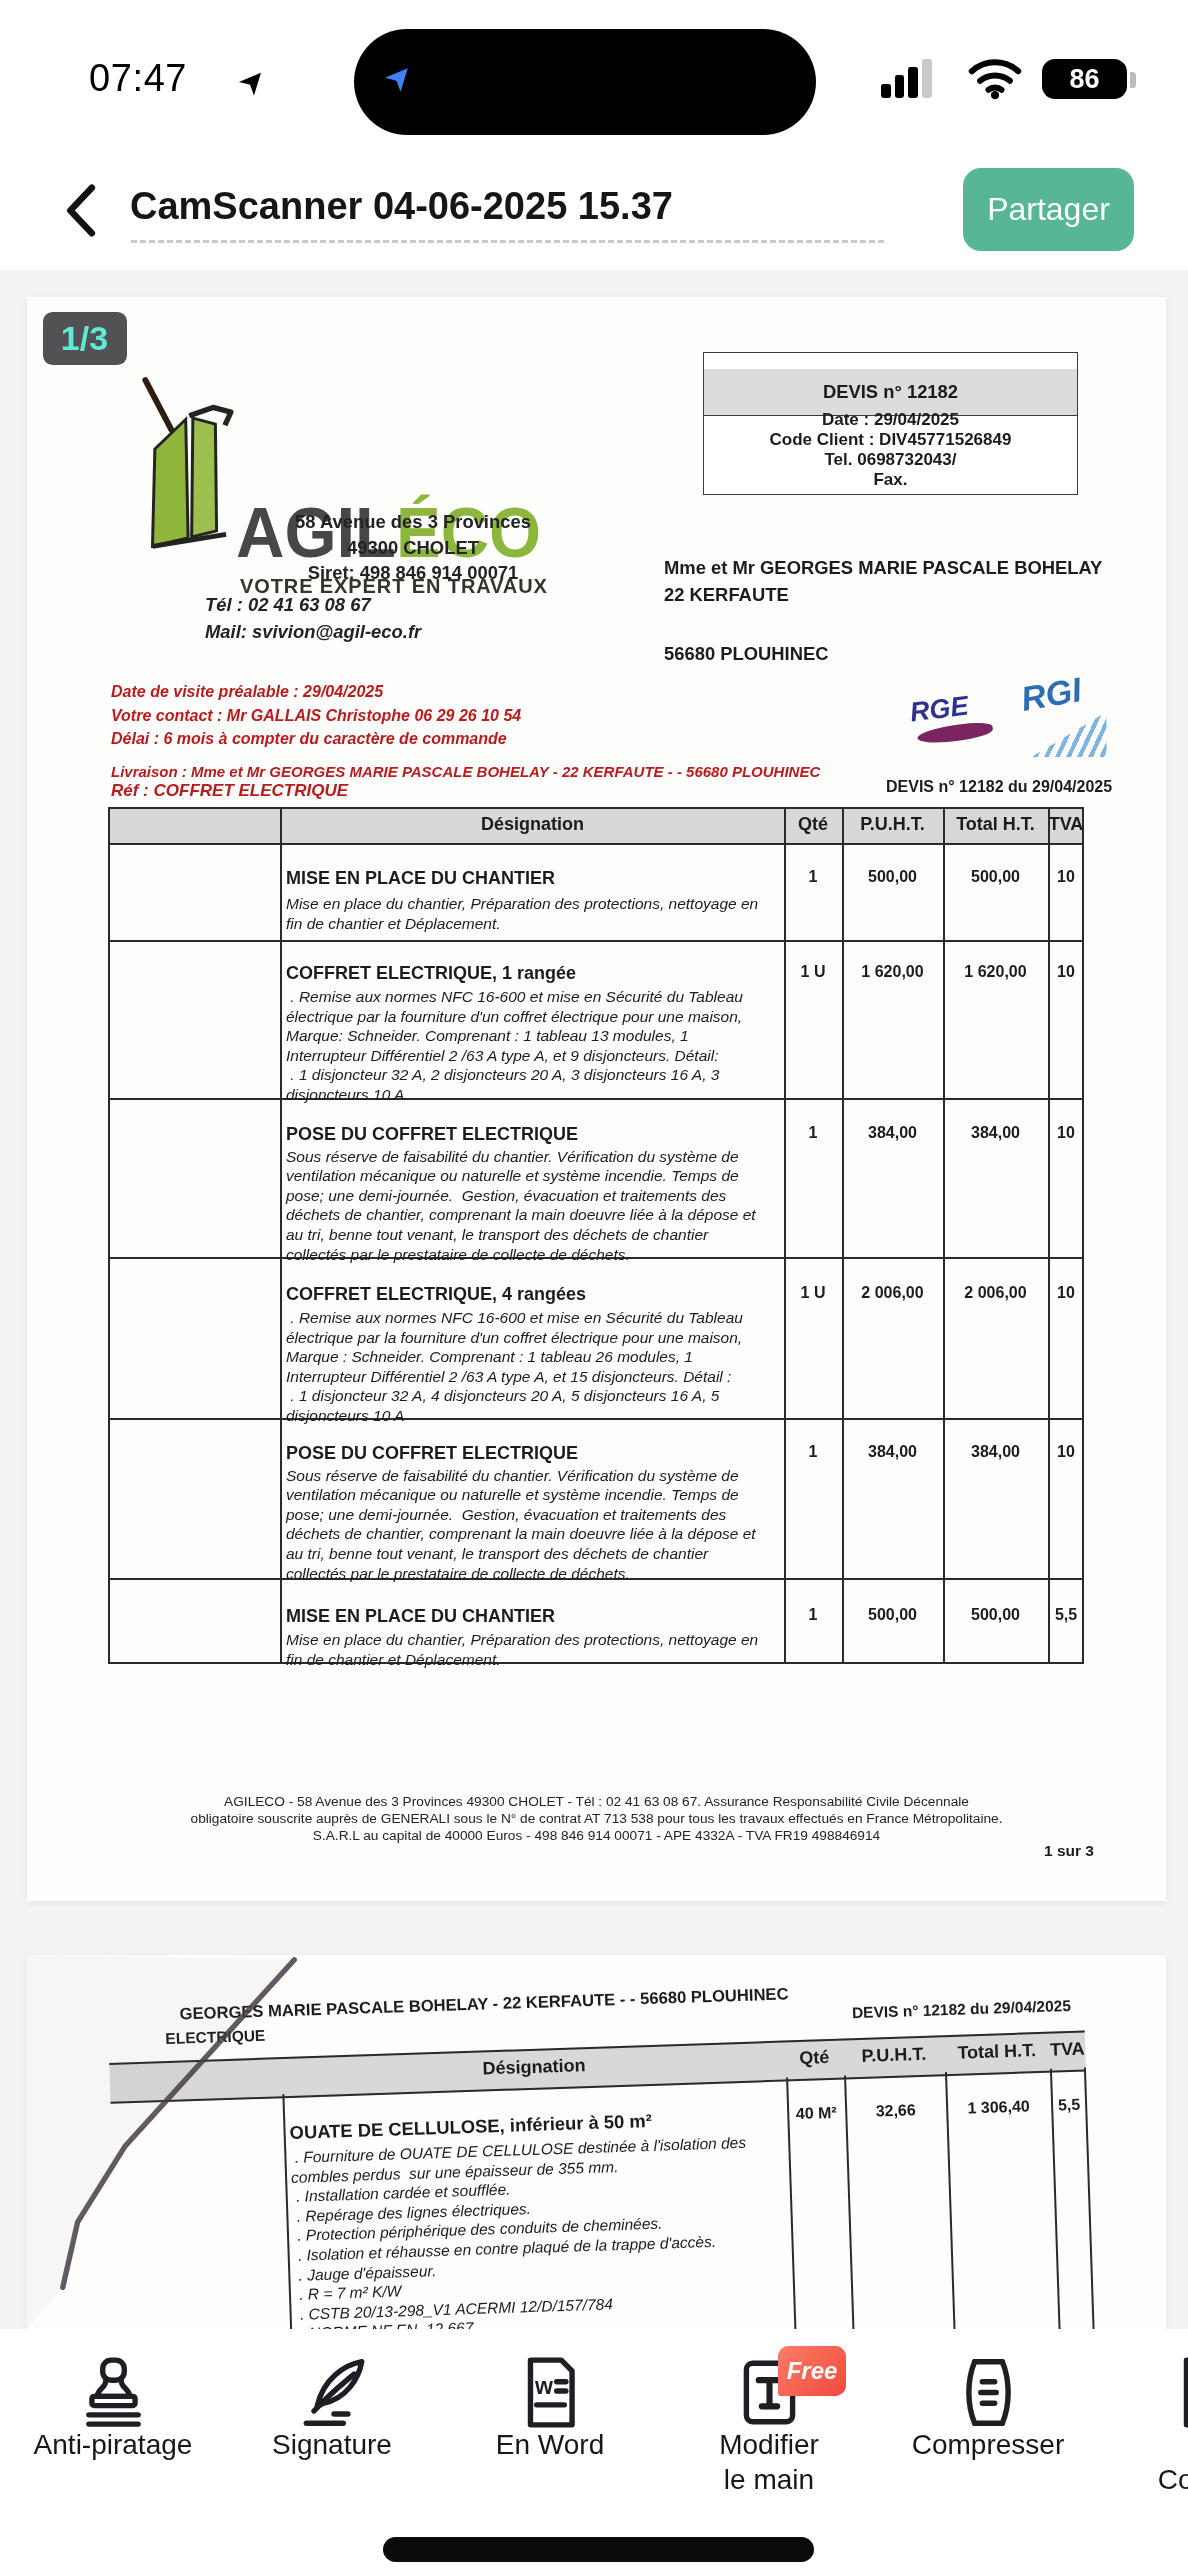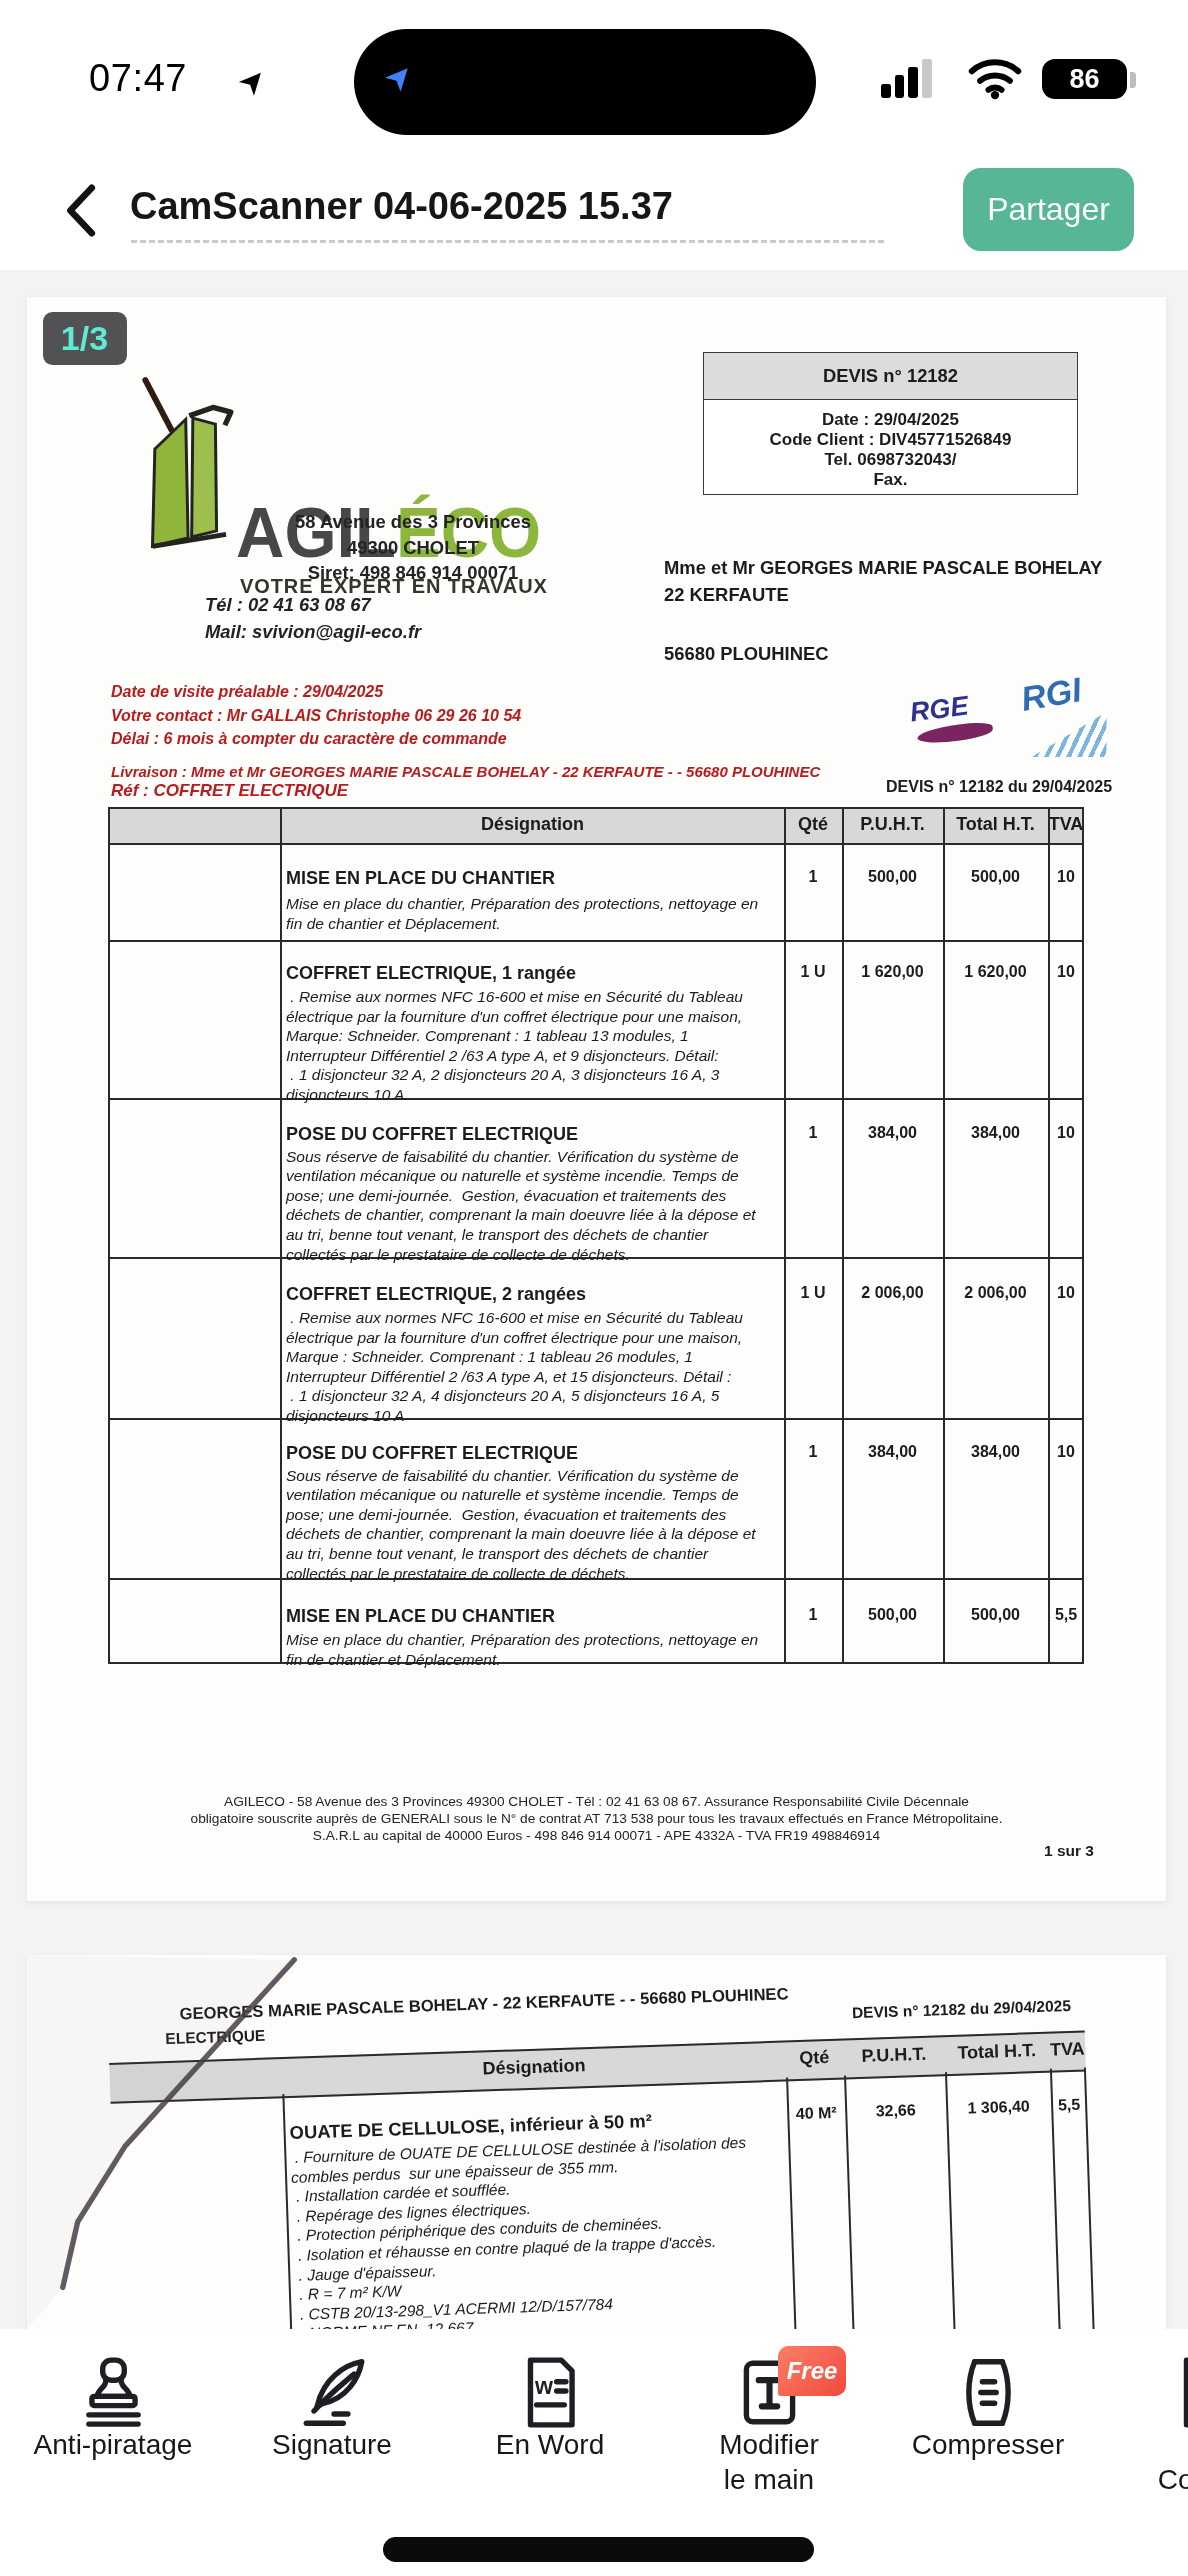--- a/index.html
+++ b/index.html
@@ -40,21 +40,21 @@
   
   .logo-icon{position:absolute;left:110px;top:76px;}
   .brand{position:absolute;left:209px;top:197px;font-size:67px;font-weight:800;letter-spacing:0;color:#47474a;transform:scaleY(1.04);white-space:nowrap;}
   .brand .eco{color:#8cb63c;}
   .tagline{position:absolute;left:213px;top:278px;font-size:20px;font-weight:700;color:#35352f;letter-spacing:0.9px;}
   .company{position:absolute;left:178px;top:212px;width:416px;text-align:center;font-size:18.4px;font-weight:700;line-height:25.6px;color:#232323;}
   .company-contact{position:absolute;left:178px;top:294px;width:416px;text-align:left;font-size:18.4px;font-weight:700;font-style:italic;line-height:27px;color:#232323;}
 
   
   .devis-box{position:absolute;left:676px;top:55px;width:373px;height:141px;border:1.8px solid #3a3a3a;background:#fff;}
-  .devis-box .band{position:absolute;left:0;top:0;width:100%;height:46px;background:#dcdcda;border-bottom:1.8px solid #3a3a3a;
+  .devis-box .band{position:absolute;left:0;top:16px;width:100%;height:46px;background:#dcdcda;border-bottom:1.8px solid #3a3a3a;
                    font-size:18.4px;font-weight:700;text-align:center;line-height:46px;}
   .devis-box .lines{position:absolute;left:0;top:57px;width:100%;text-align:center;font-size:17px;font-weight:600;line-height:20px;}
 
   .client{position:absolute;left:637px;font-size:18.4px;font-weight:700;white-space:nowrap;}
 
   .meta{position:absolute;left:84px;font-style:italic;font-weight:600;color:#b91c1c;white-space:nowrap;}
 
   
   .rge1{position:absolute;left:879px;top:397px;width:89px;height:59px;}
   .rge1 .t{position:absolute;left:3.6px;top:0;font-size:27px;font-weight:900;font-style:italic;color:#2e3192;transform:rotate(-7deg);}
@@ -242,21 +242,21 @@
 déchets de chantier, comprenant la main doeuvre liée à la dépose et
 au tri, benne tout venant, le transport des déchets de chantier
 collectés par le prestataire de collecte de déchets.</div>
           <div class="cnum c-qty">1</div>
           <div class="cnum c-pu">384,00</div>
           <div class="cnum c-tot">384,00</div>
           <div class="cnum c-tva">10</div>
         </div>
 
         <div class="trow" style="top:477px">
-          <div class="cell-title">COFFRET ELECTRIQUE, 2 rangées</div>
+          <div class="cell-title">COFFRET ELECTRIQUE, 4 rangées</div>
           <div class="cell-desc" style="top:24px"> . Remise aux normes NFC 16-600 et mise en Sécurité du Tableau
 électrique par la fourniture d'un coffret électrique pour une maison,
 Marque : Schneider. Comprenant : 1 tableau 26 modules, 1
 Interrupteur Différentiel 2 /63 A type A, et 15 disjoncteurs. Détail :
  . 1 disjoncteur 32 A, 4 disjoncteurs 20 A, 5 disjoncteurs 16 A, 5
 disjoncteurs 10 A</div>
           <div class="cnum c-qty">1 U</div>
           <div class="cnum c-pu">2 006,00</div>
           <div class="cnum c-tot">2 006,00</div>
           <div class="cnum c-tva">10</div>

